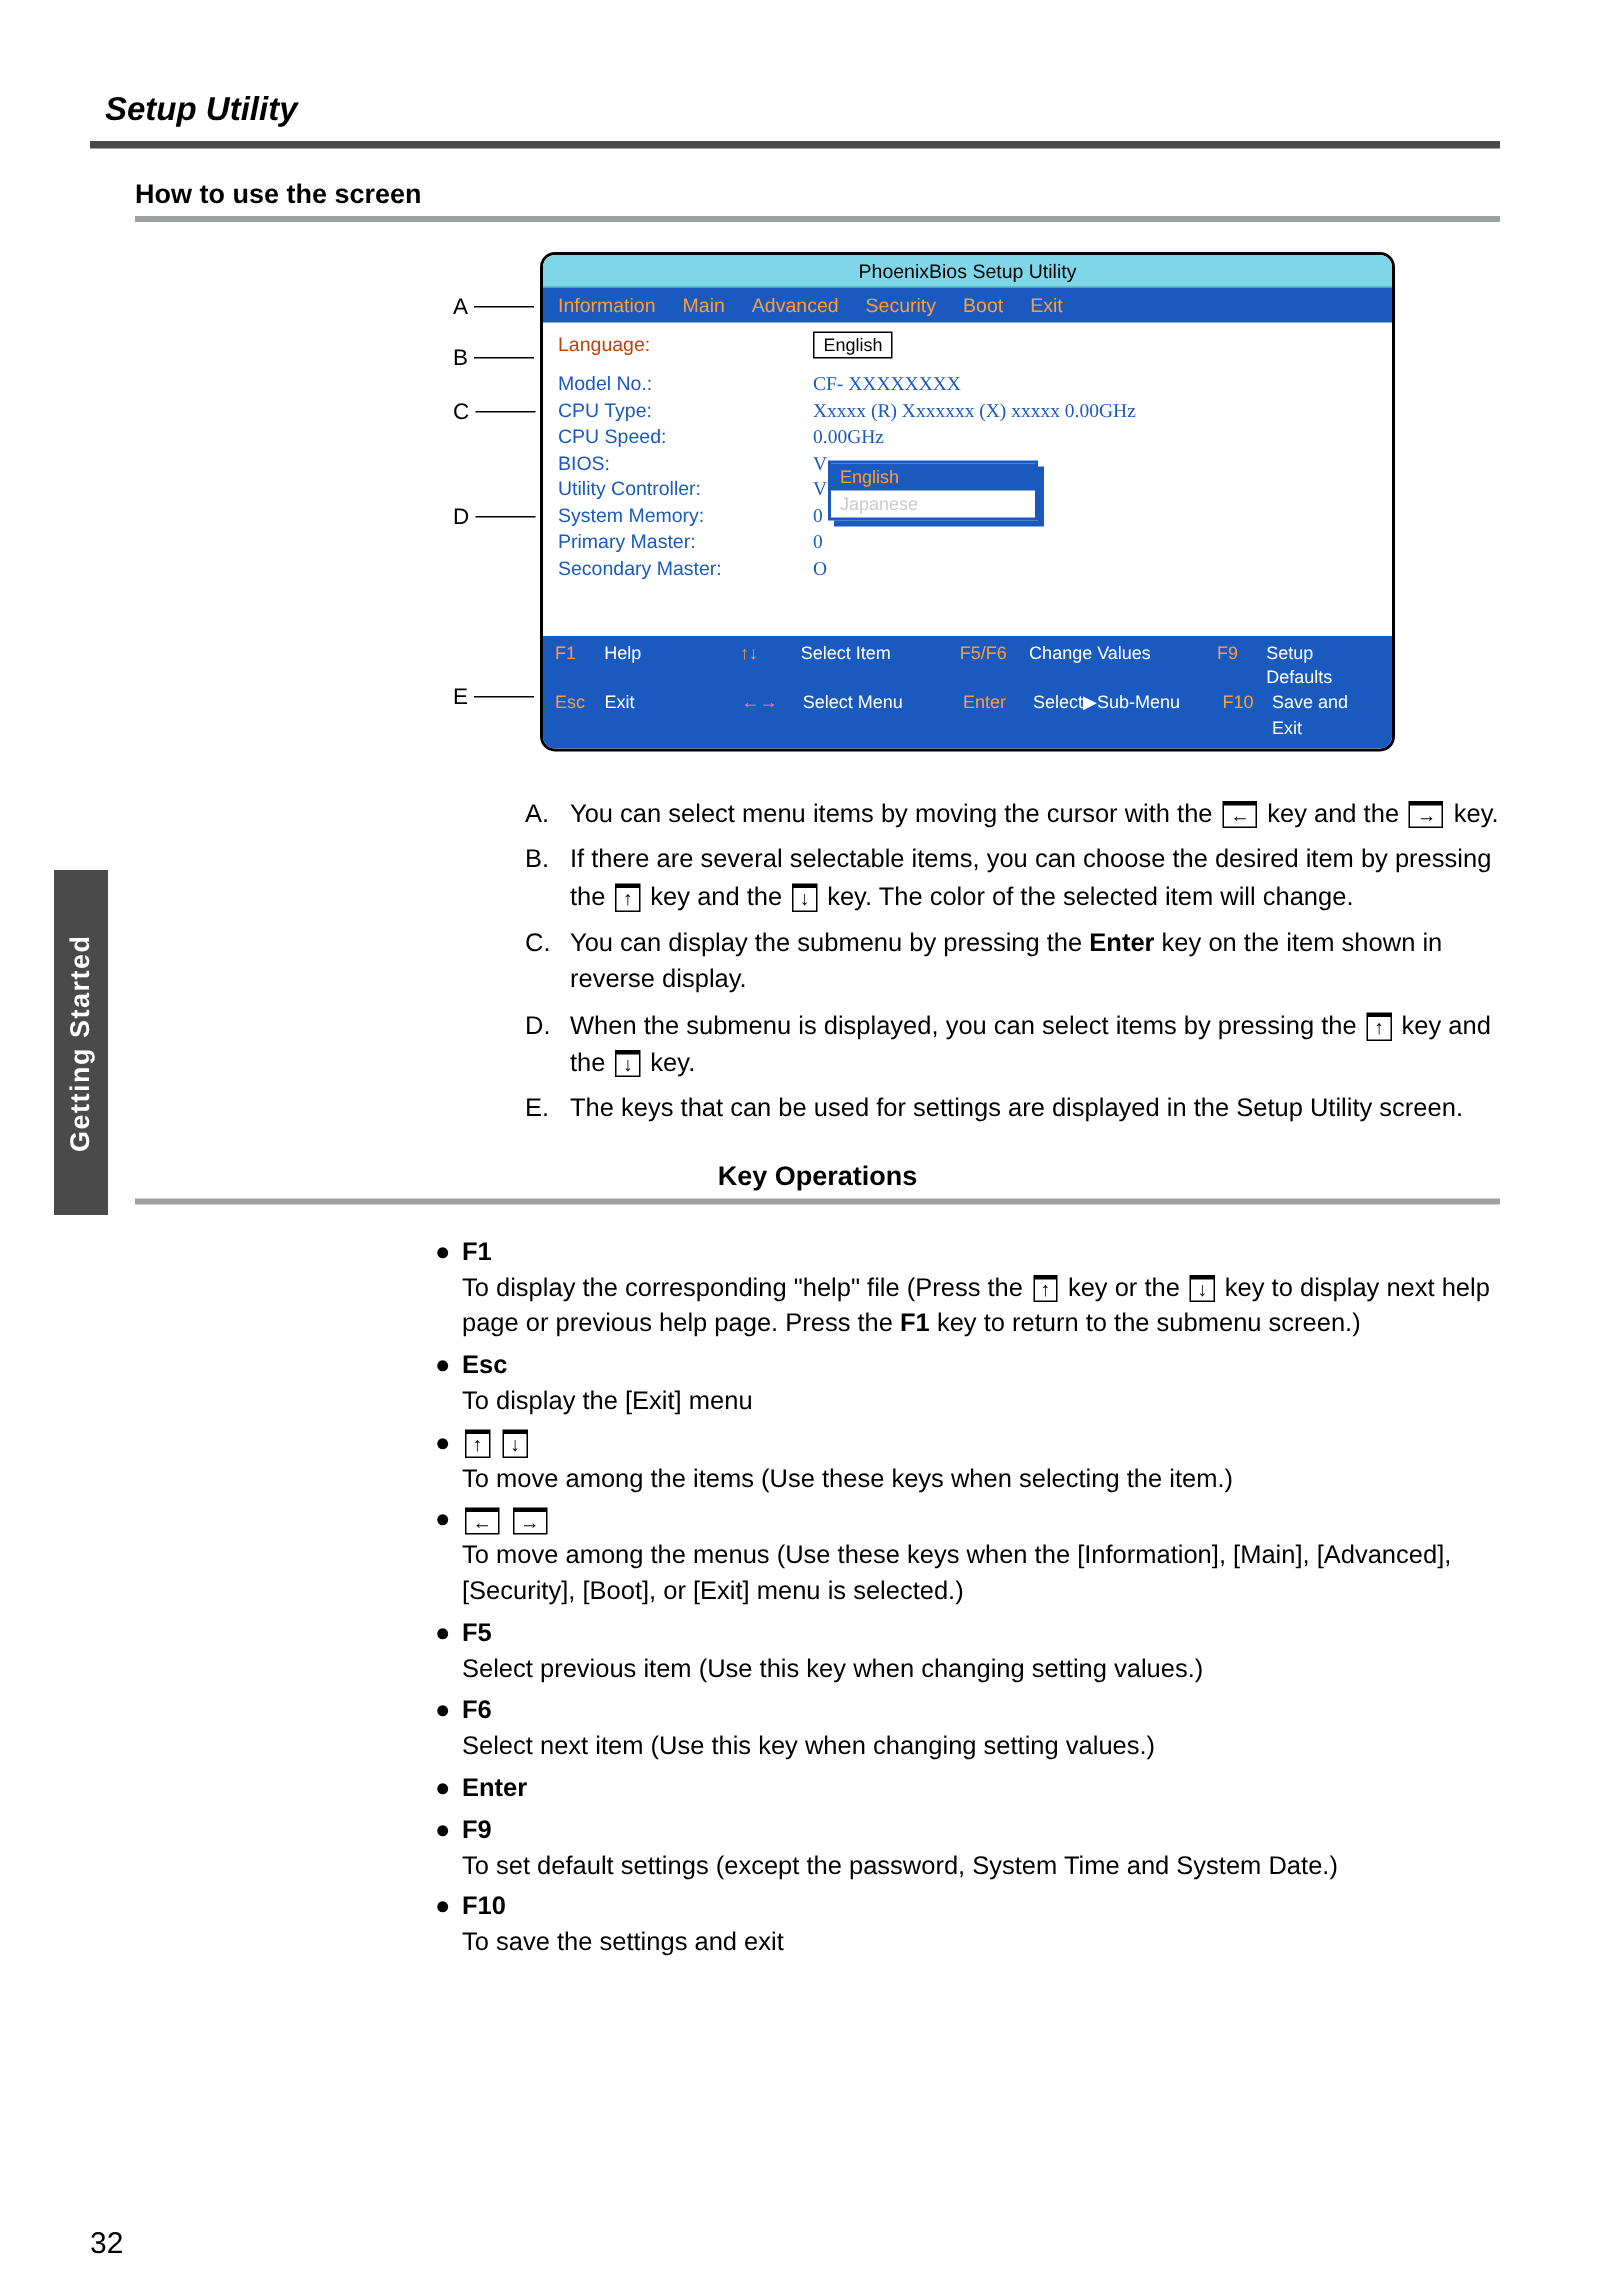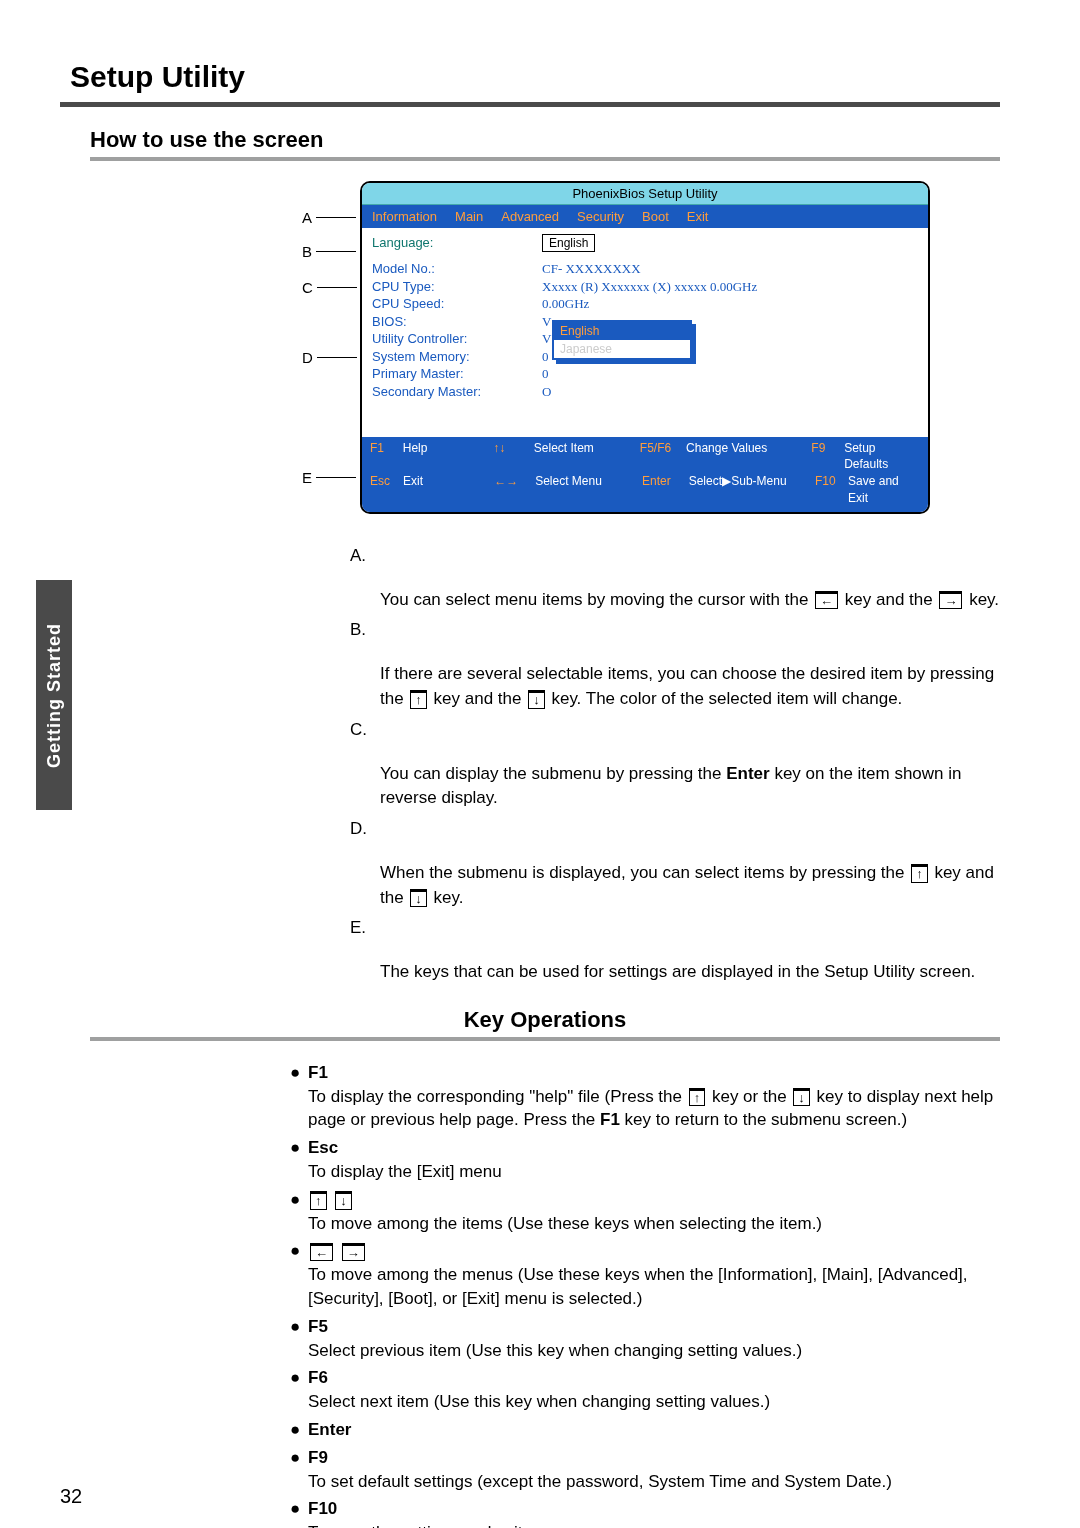--- a/index.html
+++ b/index.html
@@ -8,32 +8,33 @@
     background: #fff;
     width: 1080px;
     height: 1528px;
     position: relative;
     color: #000;
   }
   .page {
     padding: 60px 80px 40px 60px;
   }
   .title {
-    font-size: 30px;
+    font-size: 22px;
     font-weight: bold;
+    font-style: italic;
     margin-left: 10px;
     margin-bottom: 8px;
   }
   .hr-thick {
     height: 5px;
     background: #4a4a4a;
     margin-bottom: 20px;
   }
   .section-head {
-    font-size: 22px;
+    font-size: 18px;
     font-weight: bold;
     margin: 10px 0 4px 30px;
   }
   .hr-thin {
     height: 4px;
     background: #9fa0a0;
     margin: 0 0 20px 30px;
   }
   .side-tab {
     position: absolute;
@@ -84,21 +85,21 @@
   .bios-menu span:first-child { color: #ff9d3c; }
   .bios-body {
     padding: 6px 10px 8px 10px;
     min-height: 200px;
     position: relative;
   }
   .bios-row { display:flex; line-height:1.35; }
   .bios-label { color:#1a5abf; width:170px; }
   .bios-val { color:#1a5abf;font-family:Liberation Serif, serif; }
   .bios-row.gray .bios-label,
-  .bios-row.gray .bios-val { color:#0f766e; }
+  .bios-row.gray .bios-val { color:#c2410c; }
   .lang-box {
     border:1px solid #000;
     padding:0 6px;
     display:inline-block;
     font-size:12px;
   }
   .submenu {
     position:absolute;
     left:190px; top:92px;
     width:140px;
@@ -135,21 +136,21 @@
   }
 
   
   .explain {
     margin: 30px 0 0 290px;
     font-size: 17px;
     line-height: 1.45;
   }
   .explain .item { margin-bottom:6px; display:flex; }
   .explain .lbl { width:30px; flex-shrink:0; }
-  .explain .txt { flex:1;margin-top:44px; }
+  .explain .txt { flex:1; }
   .keybox {
     display:inline-block;
     border:1px solid #000;
     border-top-width:3px;
     padding:0 4px;
     font-size:13px;
     line-height:1.1;
     vertical-align:middle;
     margin:0 2px;
     font-weight:bold;

